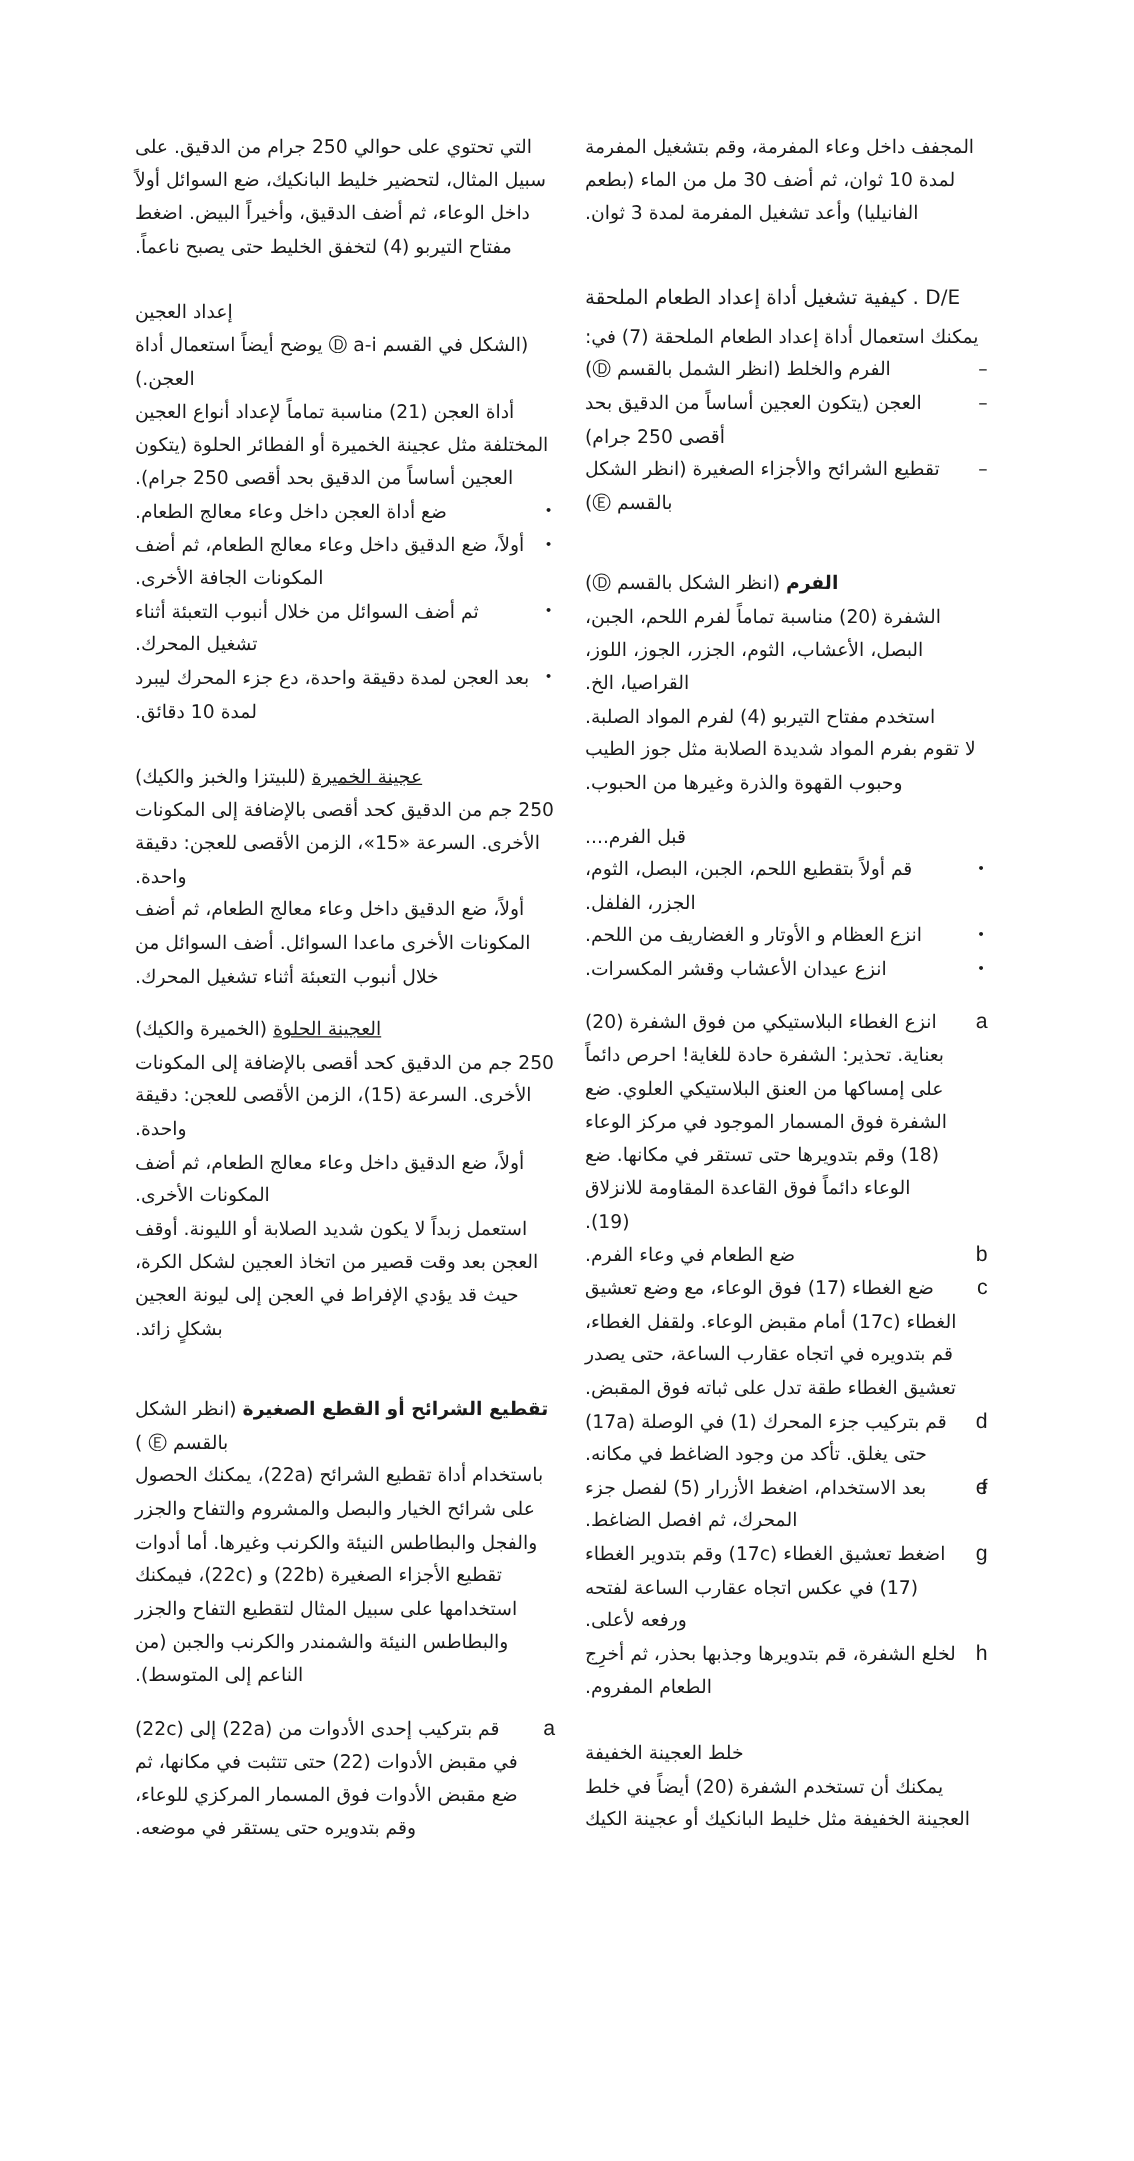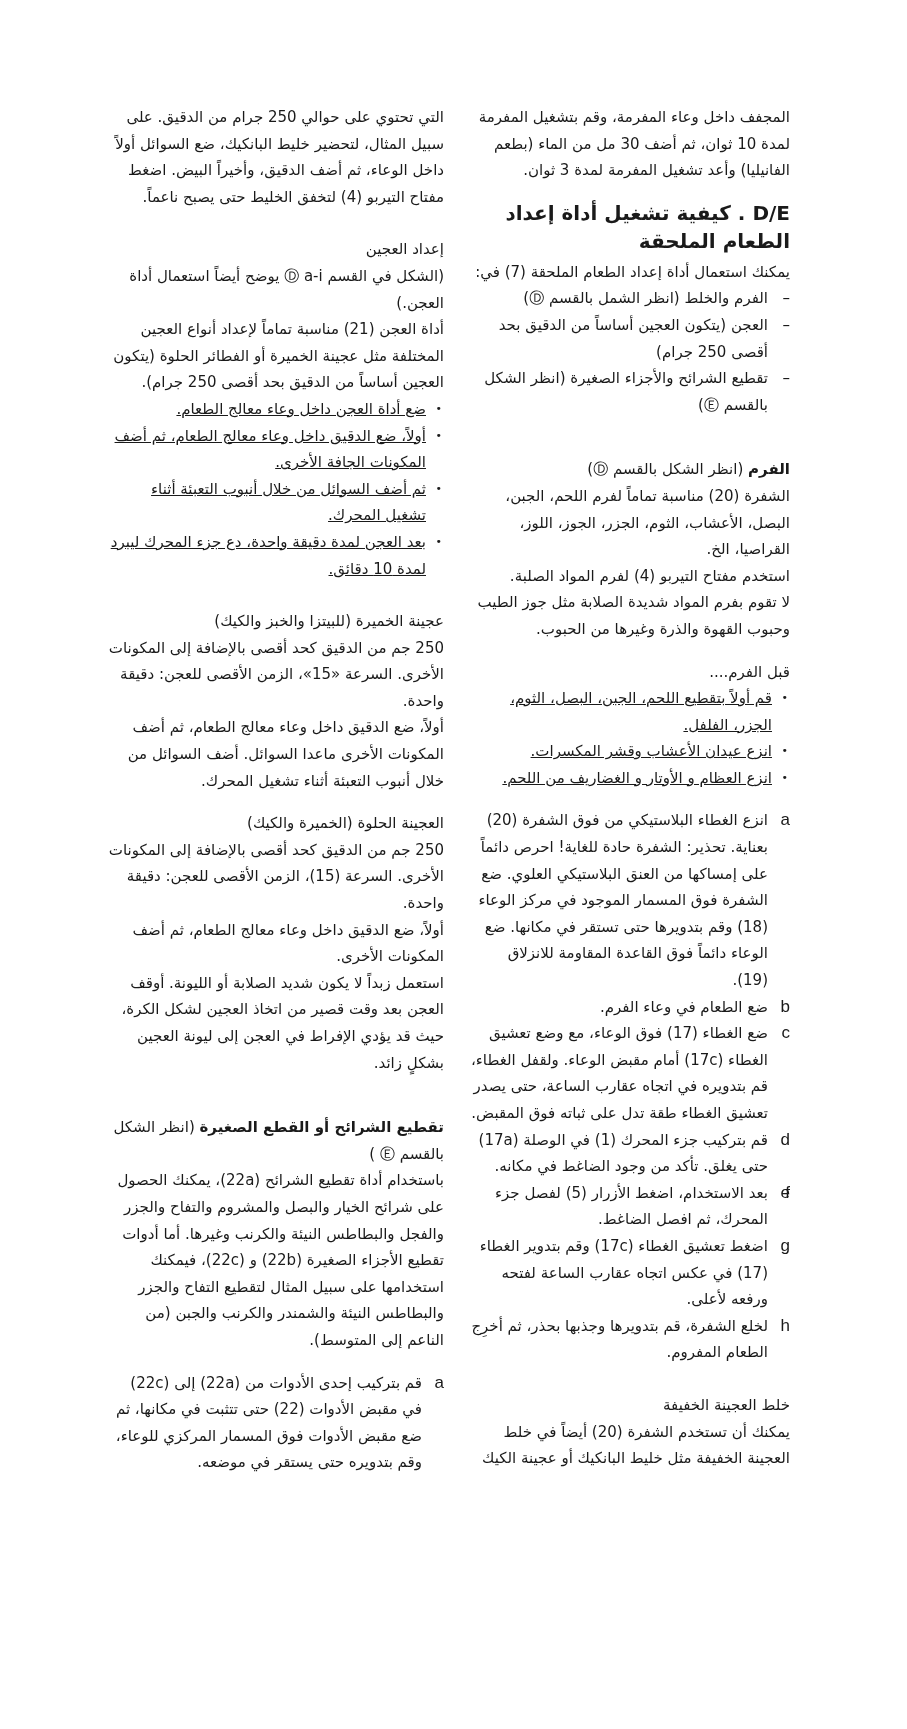--- a/index.html
+++ b/index.html
@@ -1,37 +1,37 @@
 <!DOCTYPE html>
 <html><head>
 <meta charset="utf-8">
 <style>
   html, body { margin: 0; padding: 0; background: #ffffff; }
   body { width: 907px; height: 1729px; position: relative; overflow: hidden;
          font-family: "DejaVu Sans", "Liberation Sans", sans-serif; color: #1a1a1a; }
-  .col { position: absolute; top: 104px; direction: rtl; text-align: right;
+  .col { position: absolute; top: 104px; direction: rtl; text-align: left;
          font-size: 15px; line-height: 26.6px; }
   .col-right { left: 468px; width: 322px; }
   .col-left { left: 108px; width: 336px; }
   p { margin: 0; }
-  .h2 { font-weight: bold; font-size: 20px; line-height: 28px; margin-top: 15px; margin-bottom: 4px; }
+  .h2 { font-weight: normal; font-size: 16px; line-height: 28px; margin-top: 40px; margin-bottom: 4px; }
   .h3 { font-weight: normal; margin-top: 0; }
   .gap-s { height: 16px; }
   .gap-m { height: 26px; }
   .gap-l { height: 38px; }
   ul.dash { list-style: none; margin: 0; padding: 0; }
   ul.dash li { position: relative; padding-right: 22px; }
   ul.dash li::before { content: "–"; position: absolute; right: 0; top: 0; }
   ul.dot { list-style: none; margin: 0; padding: 0; }
-  ul.dot li { position: relative; padding-right: 18px; text-decoration: underline; }
+  ul.dot li { position: relative; padding-right: 18px; }
   ul.dot li::before { content: "•"; position: absolute; right: 2px; top: 0; font-size: 11px; }
   ol.steps { list-style: none; margin: 0; padding: 0; }
   ol.steps li { position: relative; padding-right: 22px; }
   ol.steps li .mk { position: absolute; right: 0; top: 0; font-family: "Liberation Sans", sans-serif; font-size: 17px; }
-  .u { }
+  .u { text-decoration: underline; }
 </style>
 </head>
 <body>
 
 <div class="col col-right">
   <p>المجفف داخل وعاء المفرمة، وقم بتشغيل المفرمة لمدة 10 ثوان، ثم أضف 30 مل من الماء (بطعم الفانيليا) وأعد تشغيل المفرمة لمدة 3 ثوان.</p>
 
   <p class="h2">D/E . كيفية تشغيل أداة إعداد الطعام الملحقة</p>
   <p>يمكنك استعمال أداة إعداد الطعام الملحقة (7) في:</p>
   <ul class="dash">
@@ -43,22 +43,22 @@
   <div class="gap-l"></div>
   <p><b>الفرم</b><span> (انظر الشكل بالقسم Ⓓ)</span></p>
   <p>الشفرة (20) مناسبة تماماً لفرم اللحم، الجبن، البصل، الأعشاب، الثوم، الجزر، الجوز، اللوز، القراصيا، الخ.</p>
   <p>استخدم مفتاح التيربو (4) لفرم المواد الصلبة.</p>
   <p>لا تقوم بفرم المواد شديدة الصلابة مثل جوز الطيب وحبوب القهوة والذرة وغيرها من الحبوب.</p>
 
   <div class="gap-s"></div>
   <p class="h3">قبل الفرم....</p>
   <ul class="dot">
     <li>قم أولاً بتقطيع اللحم، الجبن، البصل، الثوم، الجزر، الفلفل.</li>
+    <li>انزع العظام و الأوتار و الغضاريف من اللحم.</li>
     <li>انزع عيدان الأعشاب وقشر المكسرات.</li>
-    <li>انزع العظام و الأوتار و الغضاريف من اللحم.</li>
   </ul>
 
   <div class="gap-s"></div>
   <ol class="steps">
     <li><span class="mk">a</span><span>انزع الغطاء البلاستيكي من فوق الشفرة (20) بعناية. تحذير: الشفرة حادة للغاية! احرص دائماً على إمساكها من العنق البلاستيكي العلوي. ضع الشفرة فوق المسمار الموجود في مركز الوعاء (18) وقم بتدويرها حتى تستقر في مكانها. ضع الوعاء دائماً فوق القاعدة المقاومة للانزلاق (19).</span></li>
     <li><span class="mk">b</span><span>ضع الطعام في وعاء الفرم.</span></li>
     <li><span class="mk">c</span><span>ضع الغطاء (17) فوق الوعاء، مع وضع تعشيق الغطاء (17c) أمام مقبض الوعاء. ولقفل الغطاء، قم بتدويره في اتجاه عقارب الساعة، حتى يصدر تعشيق الغطاء طقة تدل على ثباته فوق المقبض.</span></li>
     <li><span class="mk">d</span><span>قم بتركيب جزء المحرك (1) في الوصلة (17a) حتى يغلق. تأكد من وجود الضاغط في مكانه.</span></li>
     <li><span class="mk">e</span></li>
     <li><span class="mk">f</span><span>بعد الاستخدام، اضغط الأزرار (5) لفصل جزء المحرك، ثم افصل الضاغط.</span></li>

